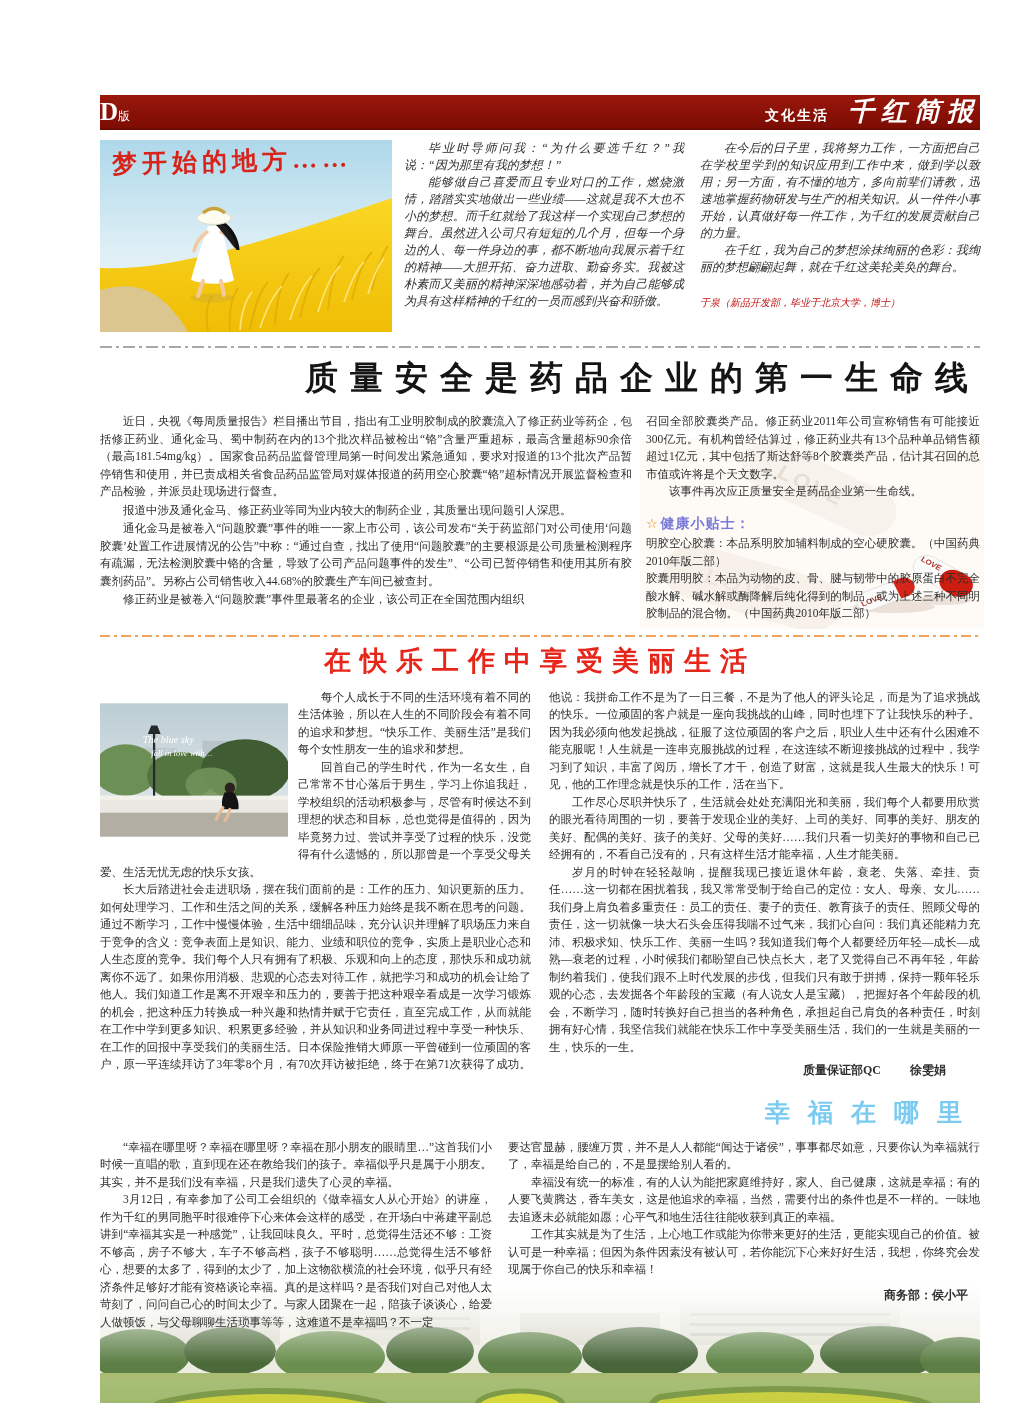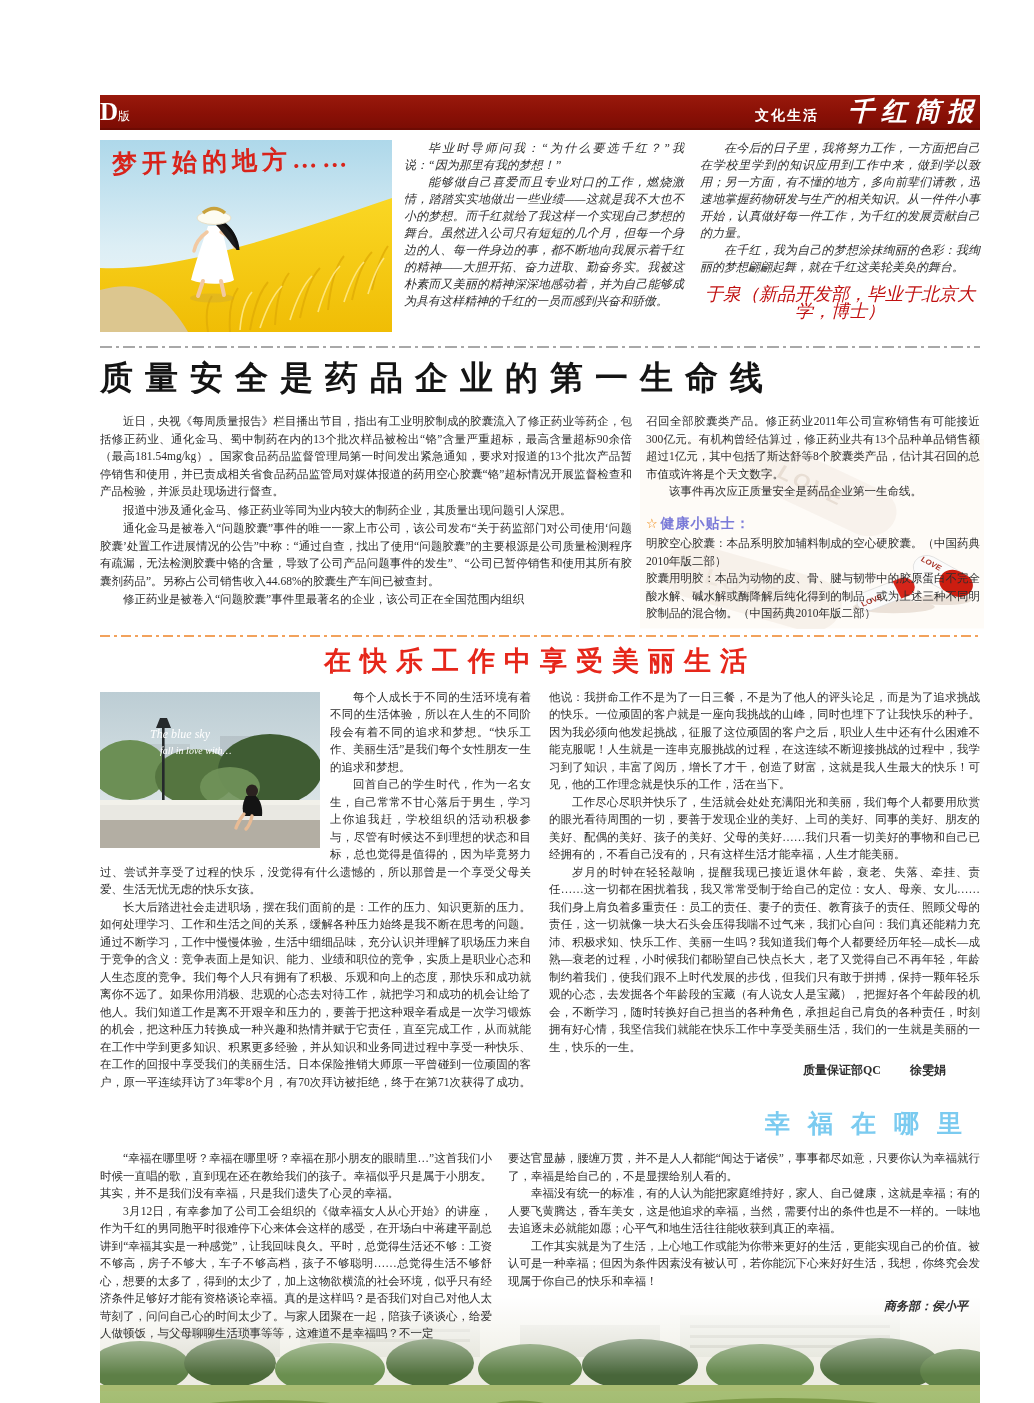--- a/index.html
+++ b/index.html
@@ -6,78 +6,78 @@
   .page{position:relative;width:1034px;height:1403px;background:#fff;overflow:hidden;
         font-family:"Liberation Serif",serif;color:#2e2e2e;}
   .content{width:880px;margin-left:100px;padding-top:95px;}
 
   
   .masthead-bar{height:35px;background:linear-gradient(#99190c,#8a1006 55%,#7c0d04);
         display:flex;align-items:center;justify-content:space-between;padding:0 0;
         box-sizing:border-box;color:#fff;border-bottom:2px solid #6d0b03;}
   .edition{font-size:25px;font-weight:bold;line-height:1;}
   .edition .suffix{font-size:12px;font-weight:normal;}
-  .mast-right{display:flex;align-items:baseline;gap:29px;}
+  .mast-right{display:flex;align-items:baseline;gap:19px;}
   .mast-section{font-size:14px;font-weight:bold;letter-spacing:2px;}
   .mast-title{font-size:26px;font-weight:bold;font-style:italic;letter-spacing:7px;
         font-family:"Liberation Serif",serif;}
 
   
   p{margin:0;text-align:justify;}
   .ind{text-indent:2em;}
   .noind{text-indent:0;}
   .body-sm{font-size:11.5px;line-height:17.5px;}
 
   
   .a1{display:flex;gap:12px;margin-top:10px;}
   .a1-imgbox{position:relative;width:292px;height:192px;flex-shrink:0;}
   .a1-imgbox svg{display:block;width:100%;height:100%;}
   .a1-title{position:absolute;top:4px;left:12px;width:272px;font-size:25px;font-weight:bold;
         color:#d8231a;letter-spacing:5px;transform:rotate(-1.5deg);
         font-family:"Liberation Serif",serif;}
   .a1-text{flex:1;column-count:2;column-gap:16px;font-size:12px;line-height:17px;font-style:italic;}
-  .a1-sig{color:#c01010;text-align:center;margin-top:10px;font-size:18px;break-inside:avoid;}
+  .a1-sig{color:#c01010;text-align:left;margin-top:18px;font-size:10px;break-inside:avoid;}
 
   .sep-gray{height:2px;margin:14px 0 8px;
         background:repeating-linear-gradient(90deg,#a8a8a8 0 12px,transparent 12px 16px,#a8a8a8 16px 19px,transparent 19px 23px);}
   .sep-orange{height:2px;margin:12px 0 4px;
         background:repeating-linear-gradient(90deg,#f2a25c 0 10px,transparent 10px 14px,#f2a25c 14px 17px,transparent 17px 21px);}
 
   
-  .a2-title{text-align:left;font-size:33px;font-weight:bold;letter-spacing:12px;
+  .a2-title{text-align:right;font-size:33px;font-weight:bold;letter-spacing:12px;
         color:#141414;margin:4px 0 12px;font-family:"Liberation Serif",serif;}
   .a2-body{display:flex;gap:14px;}
   .a2-left{width:532px;flex-shrink:0;}
   .a2-left p{margin-bottom:1px;}
   .a2-right{flex:1;position:relative;}
   .capsule-art{position:absolute;left:-6px;right:-4px;top:26px;bottom:-6px;z-index:0;}
   .capsule-art svg{width:100%;height:100%;}
   .a2-right-content{position:relative;z-index:1;}
   .tip-head{margin:14px 0 2px;text-indent:0;}
   .tip-star{color:#f08300;font-size:13px;}
   .tip-label{color:#7a7ad8;font-weight:bold;font-size:14px;letter-spacing:1px;}
 
   
   .a3-title{text-align:center;color:#e6261a;font-weight:bold;font-size:27px;letter-spacing:9px;
         margin:6px 0 10px;font-family:"Liberation Sans",sans-serif;}
   .a3-body{column-count:2;column-gap:18px;}
-  .a3-photo{float:left;width:220px;height:156px;margin:3px 10px 5px 0;}
+  .a3-photo{float:left;width:188px;height:156px;margin:3px 10px 5px 0;}
   .a3-photo svg{display:block;width:100%;height:100%;}
   .a3-sig{margin-top:6px;text-align:right;padding-right:34px;font-weight:bold;font-size:12px;
         break-inside:avoid;}
   .a3-sig .name{margin-left:26px;}
 
   
   .a4{position:relative;z-index:2;}
   .a4-title{text-align:right;color:#7bcbf0;font-weight:bold;font-size:25px;letter-spacing:18px;
         margin:16px 0 10px;font-family:"Liberation Sans",sans-serif;}
   .a4-body{display:flex;gap:16px;}
   .a4-left{width:392px;flex-shrink:0;}
   .a4-right{flex:1;}
-  .a4-sig{text-align:right;font-weight:bold;margin-top:8px;padding-right:12px;font-size:12px;font-style:italic;}
+  .a4-sig{text-align:right;font-weight:bold;margin-top:8px;padding-right:12px;font-size:12px;}
 
   
   .bottom-photo{position:relative;width:880px;height:185px;margin-top:-46px;z-index:1;}
   .bottom-photo svg{display:block;width:100%;height:100%;}
   .bottom-fade{position:absolute;top:0;left:0;right:0;height:78px;
         background:linear-gradient(#ffffff,rgba(255,255,255,0));}
 </style>
 </head>
 <body>
 

